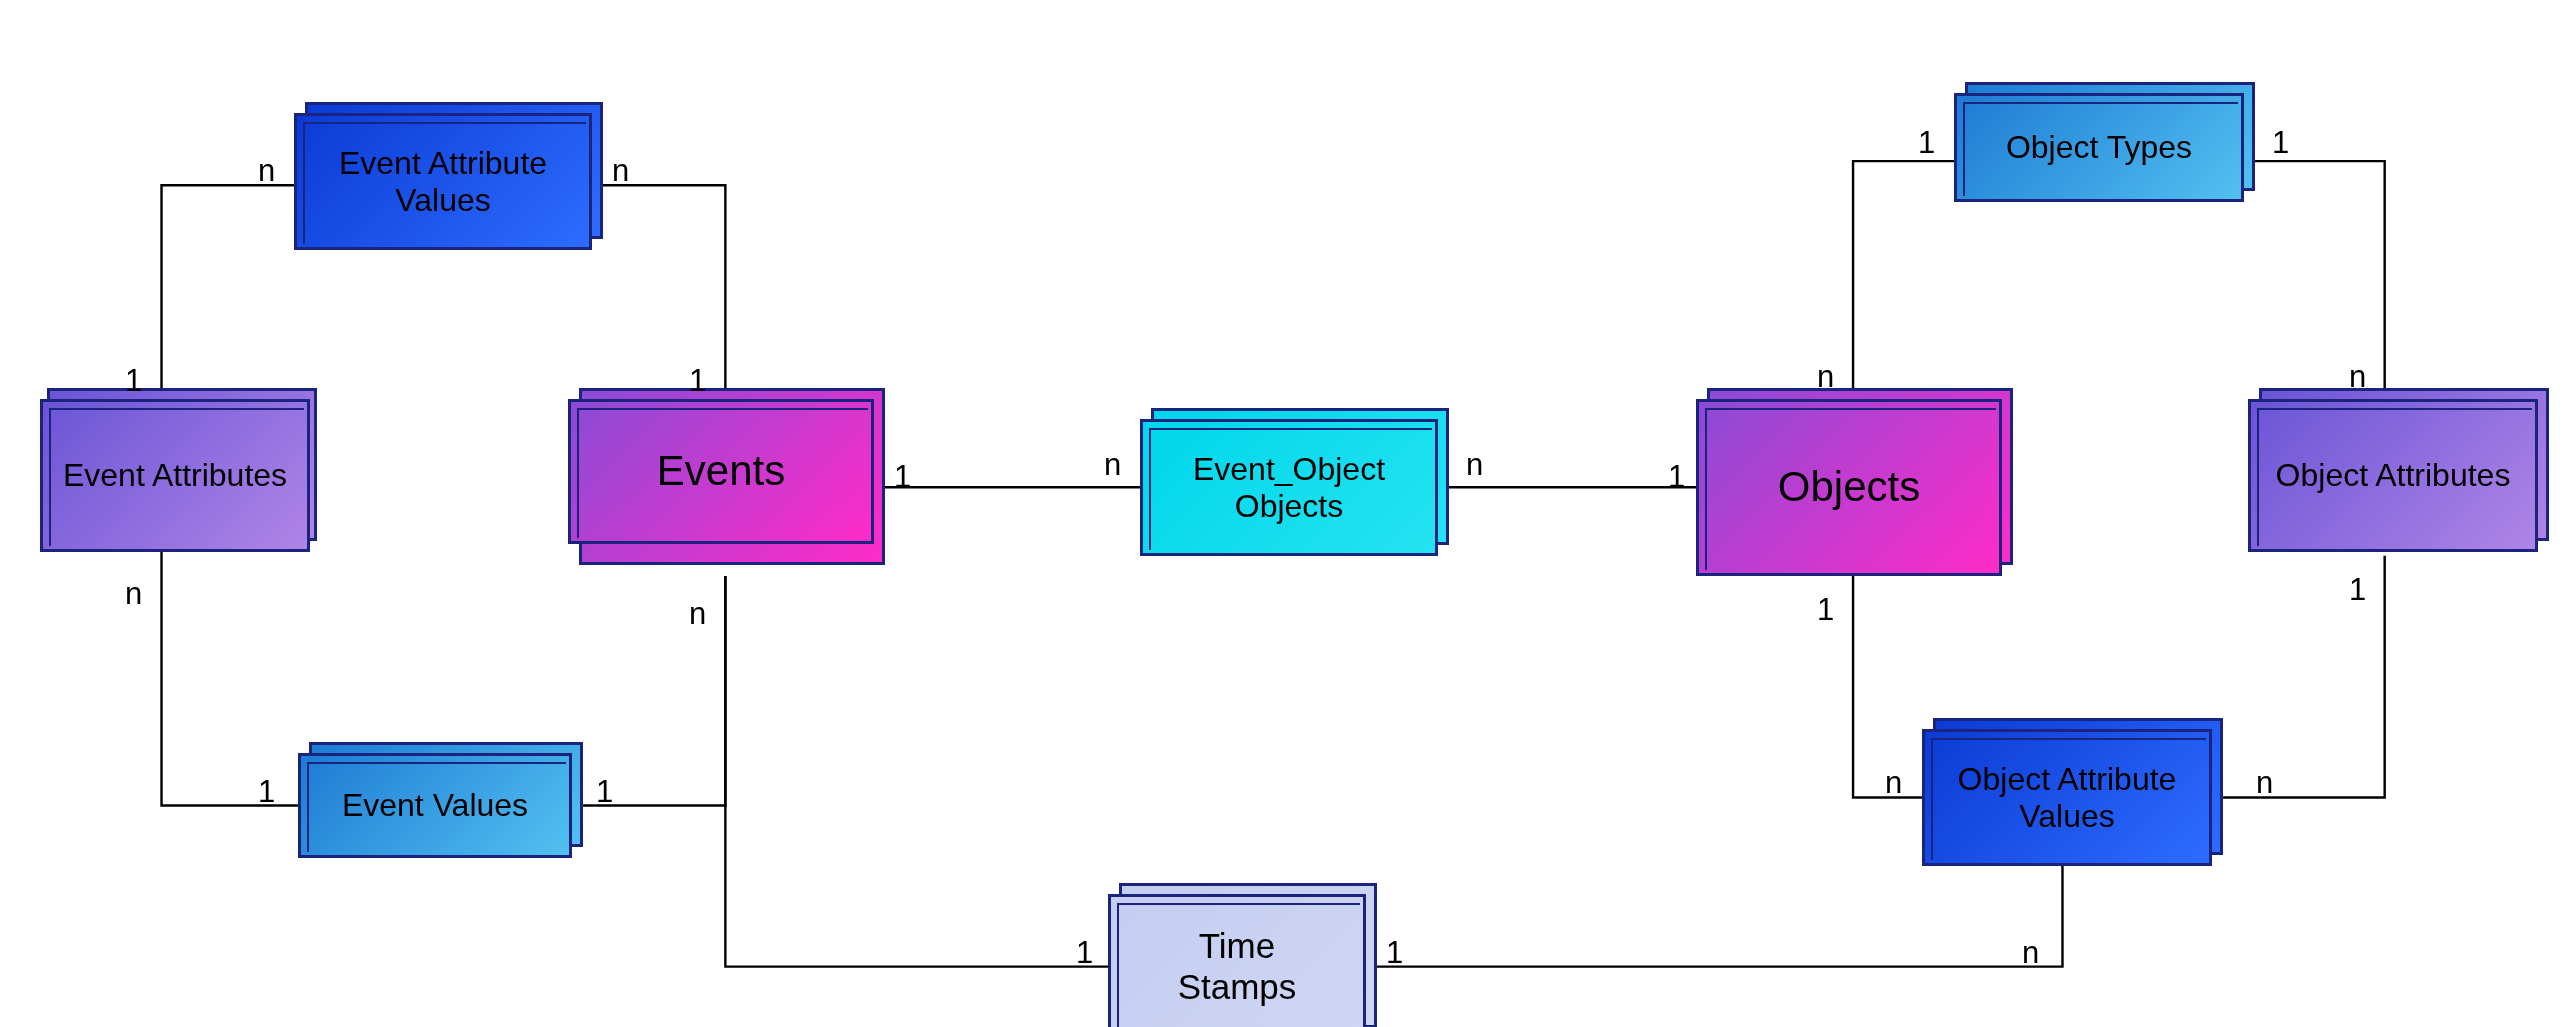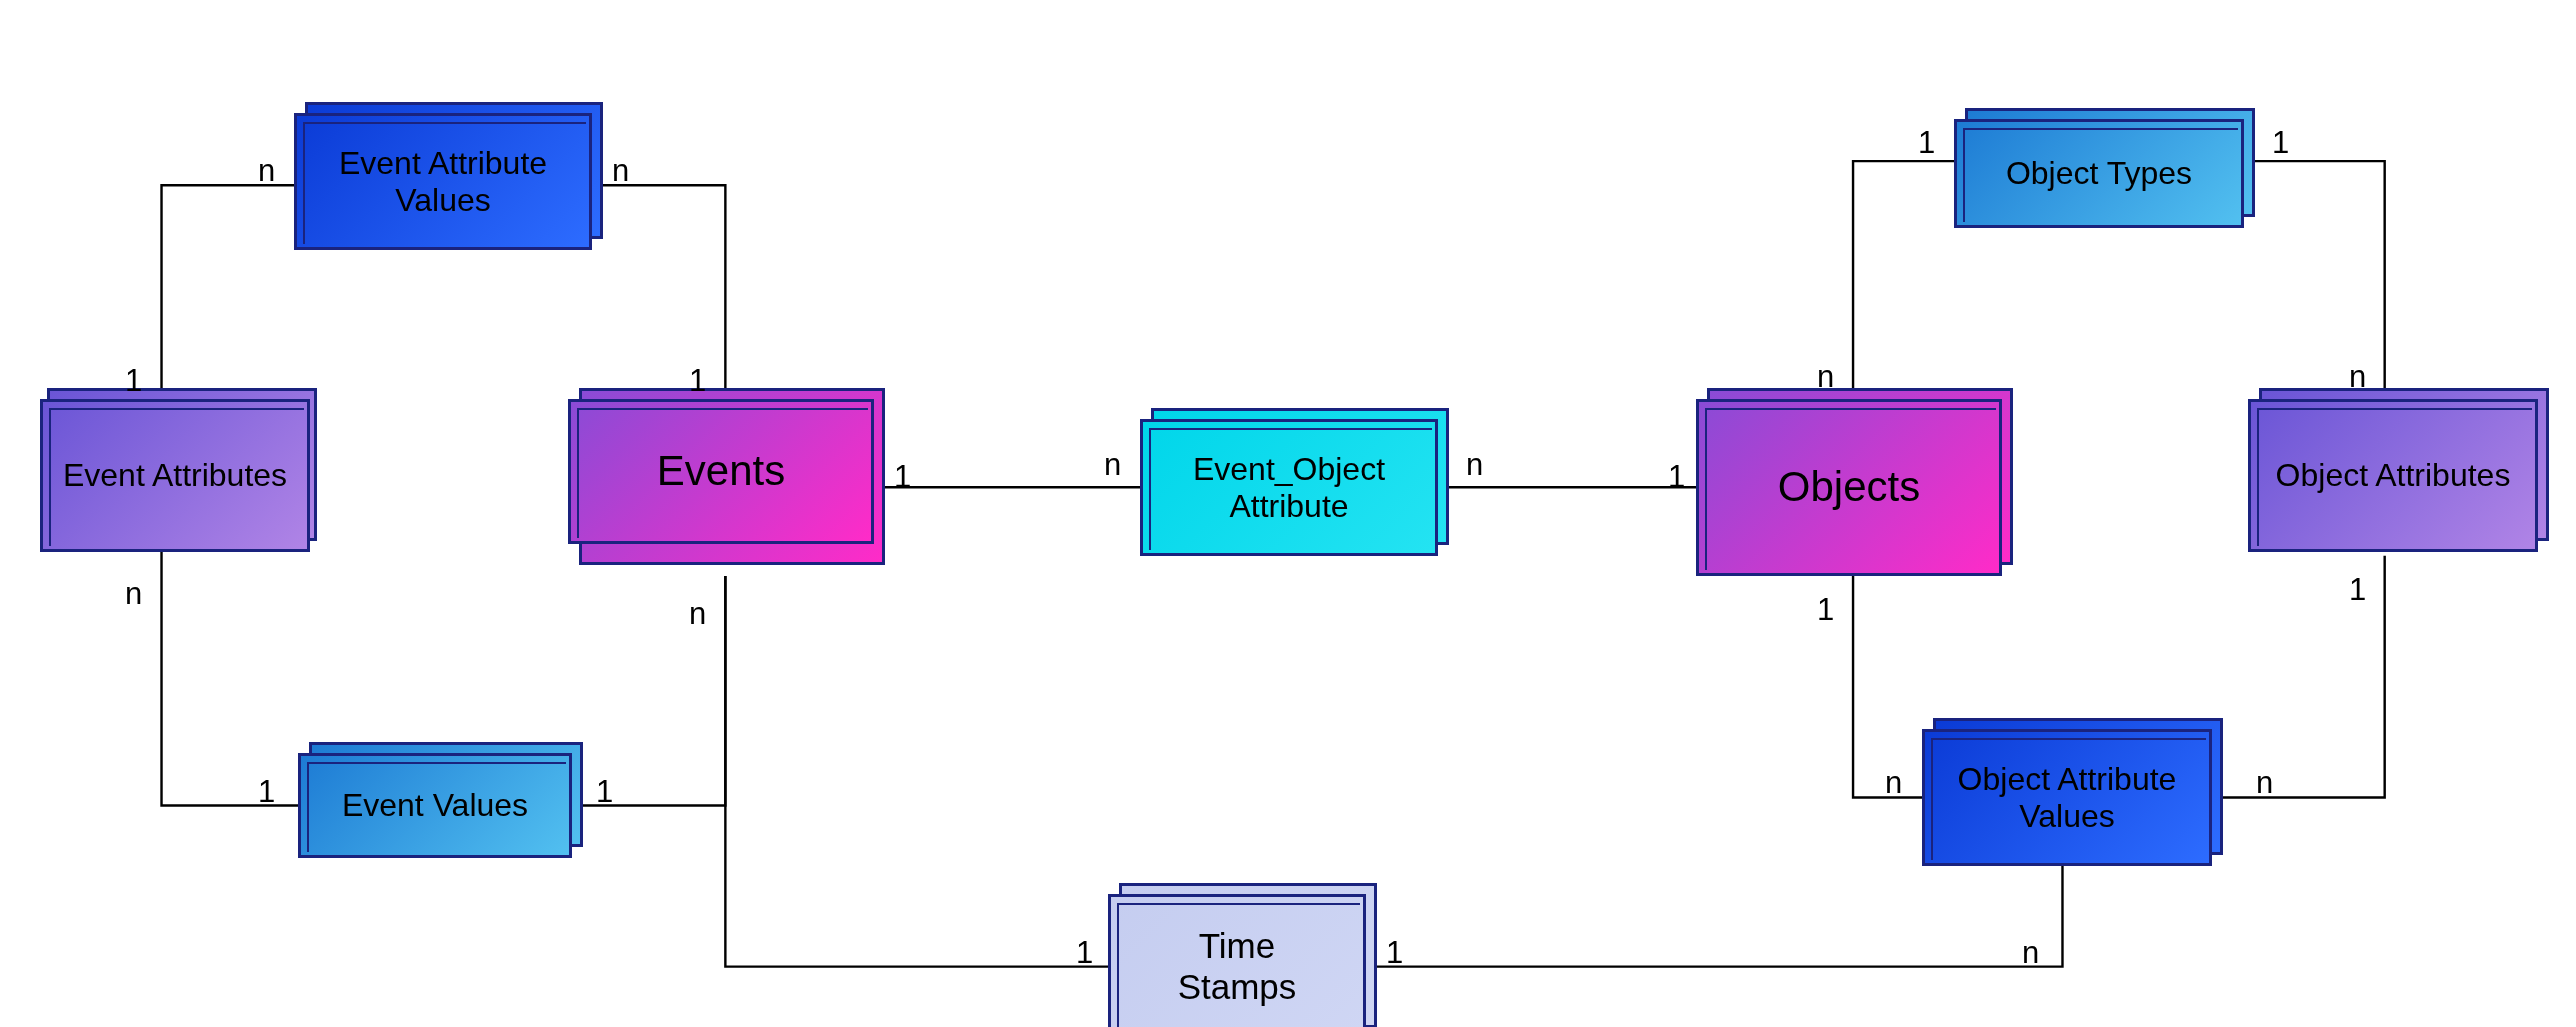--- a/index.html
+++ b/index.html
@@ -123,40 +123,40 @@
     <div class="shadow" style="left:11.3px; top:-11.3px; width:306px; height:177px; background:linear-gradient(135deg,#8a4bd6,#ff2bc8);"></div>
     <div class="entity" style="left:0; top:0; width:306px; height:145px; background:linear-gradient(135deg,#8a4bd6,#ff2bc8);">
       <div class="label" style="font-size:42px;">Events</div>
     </div>
   </div>
 
   <div class="node" style="left:1140px; top:419px; width:298px; height:137px;">
     <div class="shadow" style="left:11.3px; top:-11.3px; width:298px; height:137px; background:linear-gradient(135deg,#00d6ea,#24e3f2);"></div>
     <div class="entity" style="left:0; top:0; width:298px; height:137px; background:linear-gradient(135deg,#00d6ea,#24e3f2);">
       <div class="label" style="font-size:32px; white-space:pre-line;">Event_Object
-Attribute</div>
+Objects</div>
     </div>
   </div>
 
   <div class="node" style="left:1108px; top:894px; width:258px; height:145px;">
     <div class="shadow" style="left:11.3px; top:-11.3px; width:258px; height:145px; background:linear-gradient(135deg,#c5cdf0,#cfd6f4);"></div>
     <div class="entity" style="left:0; top:0; width:258px; height:145px; background:linear-gradient(135deg,#c5cdf0,#cfd6f4);">
       <div class="label" style="font-size:35px; white-space:pre-line;">Time
 Stamps</div>
     </div>
   </div>
 
   <div class="node" style="left:1696px; top:399px; width:306px; height:177px;border-radius:14px;">
     <div class="shadow" style="left:11.3px; top:-11.3px; width:306px; height:177px; background:linear-gradient(135deg,#8a4bd6,#ff2bc8);"></div>
     <div class="entity" style="left:0; top:0; width:306px; height:177px; background:linear-gradient(135deg,#8a4bd6,#ff2bc8);">
       <div class="label" style="font-size:42px;">Objects</div>
     </div>
   </div>
 
-  <div class="node" style="left:1954px; top:119px; width:290px; height:109px;">
+  <div class="node" style="left:1954px; top:93px; width:290px; height:109px;">
     <div class="shadow" style="left:11.3px; top:-11.3px; width:290px; height:109px; background:linear-gradient(135deg,#1d7bd4,#52c0f0);"></div>
     <div class="entity" style="left:0; top:0; width:290px; height:109px; background:linear-gradient(135deg,#1d7bd4,#52c0f0);">
       <div class="label" style="font-size:32px;">Object Types</div>
     </div>
   </div>
 
   <div class="node" style="left:2248px; top:399px; width:280px; height:153px;">
     <div class="shadow" style="left:11.3px; top:-11.3px; width:290px; height:153px; background:linear-gradient(135deg,#6a55d6,#b084e6);"></div>
     <div class="entity" style="left:0; top:0; width:290px; height:153px; background:linear-gradient(135deg,#6a55d6,#b084e6);">
       <div class="label" style="font-size:32px;">Object Attributes</div>

